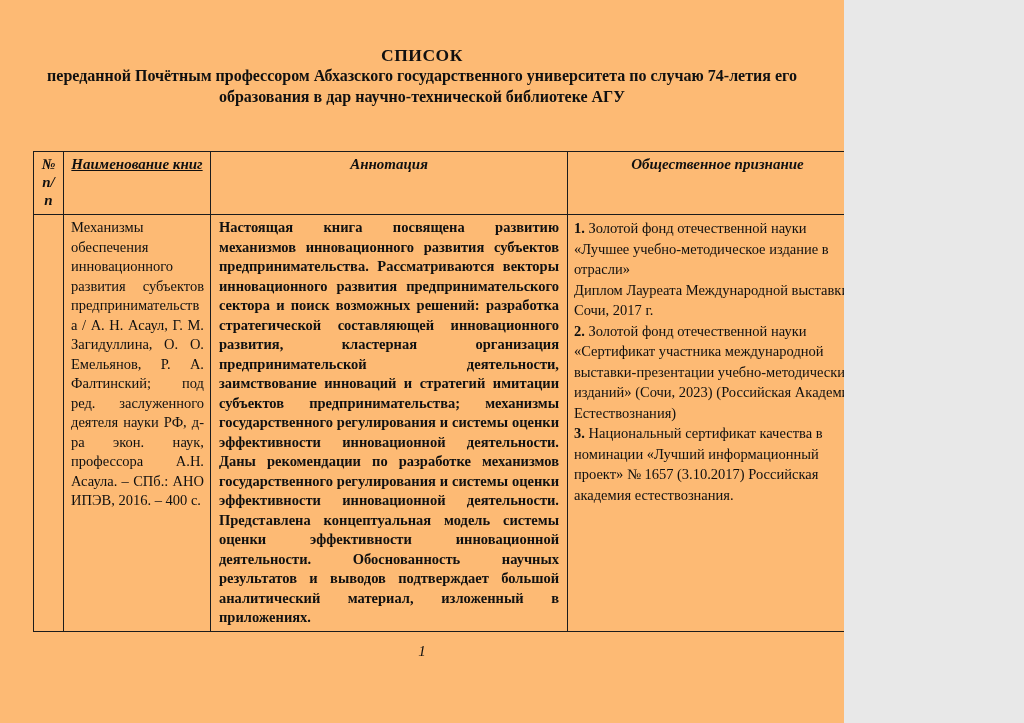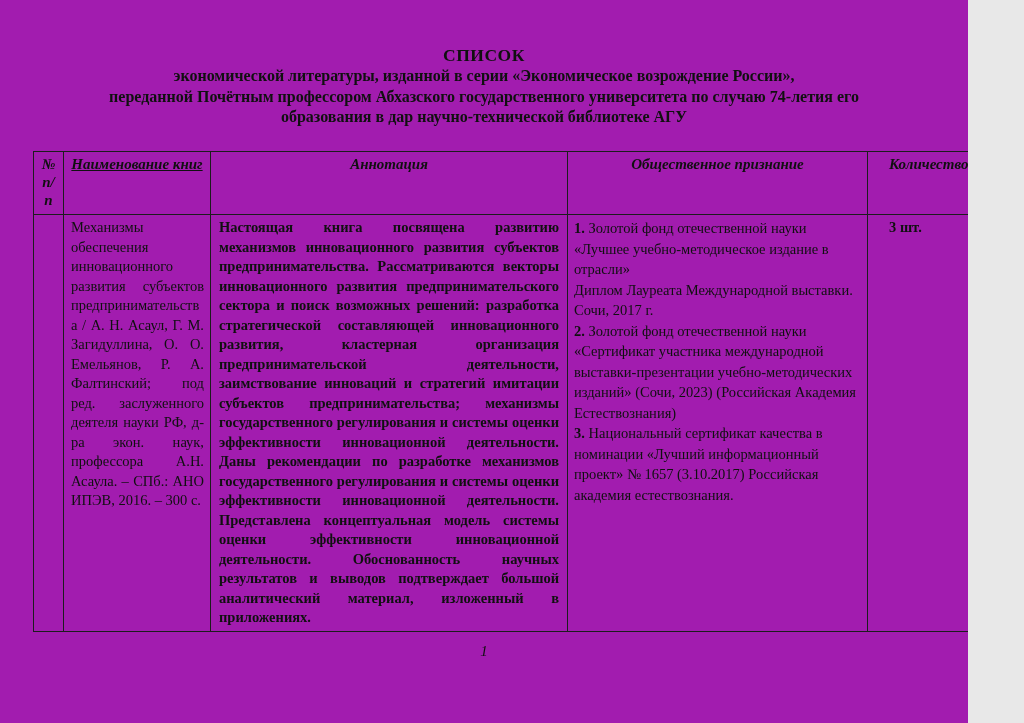--- a/index.html
+++ b/index.html
@@ -1,21 +1,21 @@
 <!DOCTYPE html>
 <html><head>
 <meta charset="utf-8">
 <style>
   * { margin: 0; padding: 0; box-sizing: border-box; }
   html, body { background: #e8e8e8; }
   .page {
     position: relative;
-    width: 968px;
+    width: 844px;
     height: 723px;
-    background: #a21caf;
+    background: #fdba74;
     overflow: hidden;
     font-family: "Liberation Serif", "DejaVu Serif", serif;
     color: #101010;
   }
   .title-block {
     margin-top: 44px;
     text-align: center;
   }
   .doc-title {
     font-size: 17.5px;
@@ -92,21 +92,20 @@
     font-size: 15px;
   }
 </style>
 </head>
 <body>
 
 <div class="page">
 
   <div class="title-block">
     <div class="doc-title">СПИСОК</div>
-    <div class="doc-subtitle">экономической литературы, изданной в серии «Экономическое возрождение России»,</div>
     <div class="doc-subtitle">переданной Почётным профессором Абхазского государственного университета по случаю 74-летия его</div>
     <div class="doc-subtitle">образования в дар научно-технической библиотеке АГУ</div>
   </div>
 
   <table class="lit-table">
     <colgroup>
       <col class="c-num">
       <col class="c-name">
       <col class="c-annot">
       <col class="c-recog">
@@ -119,21 +118,21 @@
 п</th>
         <th class="th-name">Наименование книг</th>
         <th>Аннотация</th>
         <th>Общественное признание</th>
         <th class="th-qty">Количество</th>
       </tr>
     </thead>
     <tbody>
       <tr>
         <td class="cell-num"></td>
-        <td class="cell-name">Механизмы обеспечения инновационного развития субъектов предпринимательства / А. Н. Асаул, Г. М. Загидуллина, О. О. Емельянов, Р. А. Фалтинский; под ред. заслуженного деятеля науки РФ, д-ра экон. наук, профессора А.Н. Асаула. – СПб.: АНО ИПЭВ, 2016. – 300 с.</td>
+        <td class="cell-name">Механизмы обеспечения инновационного развития субъектов предпринимательства / А. Н. Асаул, Г. М. Загидуллина, О. О. Емельянов, Р. А. Фалтинский; под ред. заслуженного деятеля науки РФ, д-ра экон. наук, профессора А.Н. Асаула. – СПб.: АНО ИПЭВ, 2016. – 400 с.</td>
         <td class="cell-annot">Настоящая книга посвящена развитию механизмов инновационного развития субъектов предпринимательства. Рассматриваются векторы инновационного развития предпринимательского сектора и поиск возможных решений: разработка стратегической составляющей инновационного развития, кластерная организация предпринимательской деятельности, заимствование инноваций и стратегий имитации субъектов предпринимательства; механизмы государственного регулирования и системы оценки эффективности инновационной деятельности. Даны рекомендации по разработке механизмов государственного регулирования и системы оценки эффективности инновационной деятельности. Представлена концептуальная модель системы оценки эффективности инновационной деятельности. Обоснованность научных результатов и выводов подтверждает большой аналитический материал, изложенный в приложениях.</td>
         <td class="cell-recog">
           <div class="recog-item"><span class="recog-num">1.</span> <span class="recog-text">Золотой фонд отечественной науки
 «Лучшее учебно-методическое издание в отрасли»
 Диплом Лауреата Международной выставки. Сочи, 2017 г.</span></div>
           <div class="recog-item"><span class="recog-num">2.</span> <span class="recog-text">Золотой фонд отечественной науки
 «Сертификат участника международной выставки-презентации учебно-методических изданий» (Сочи, 2023) (Российская Академия Естествознания)</span></div>
           <div class="recog-item"><span class="recog-num">3.</span> <span class="recog-text">Национальный сертификат качества в номинации «Лучший информационный проект» № 1657 (3.10.2017) Российская академия естествознания.</span></div>
         </td>
         <td class="cell-qty">3 шт.</td>

